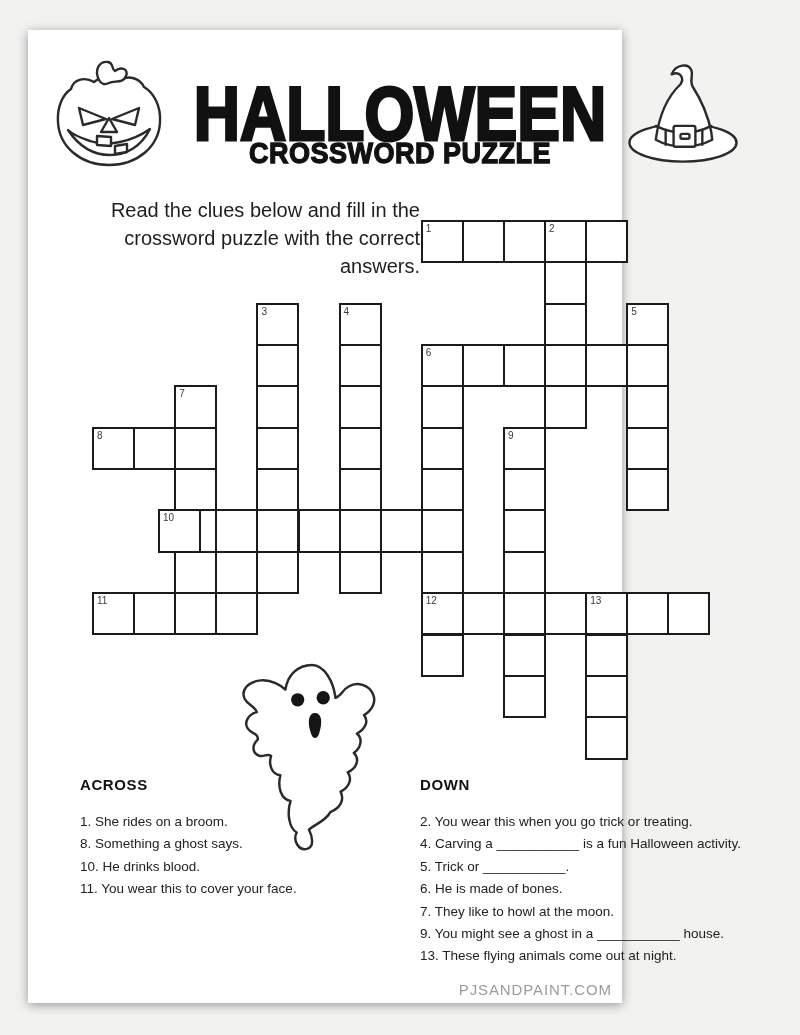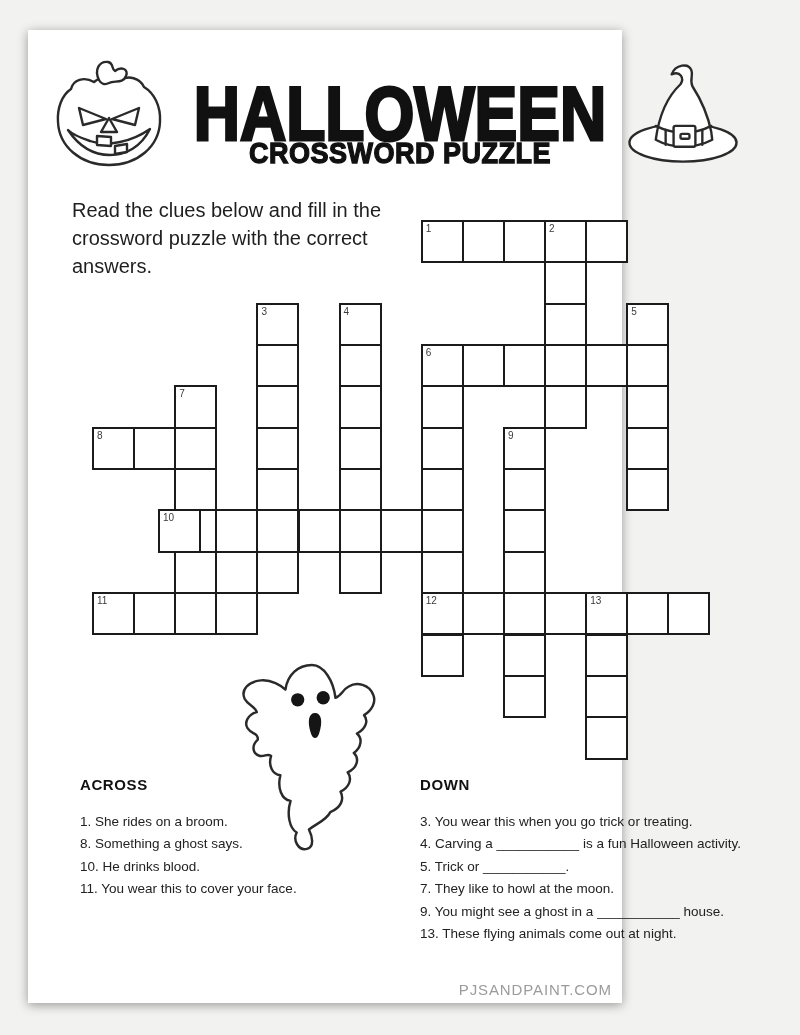--- a/index.html
+++ b/index.html
@@ -25,21 +25,21 @@
   }
   .sub-title{
     position:absolute;left:112px;top:107px;width:520px;text-align:center;
     font-size:27px;font-weight:bold;color:#111;letter-spacing:0.5px;
     -webkit-text-stroke:1.2px #111;
     transform:scaleY(1.1);transform-origin:top center;white-space:nowrap;
   }
   
   .instructions{
     position:absolute;left:44px;top:166px;width:348px;
-    text-align:left;font-size:20px;line-height:28px;color:#1e1e1e;
+    text-align:right;font-size:20px;line-height:28px;color:#1e1e1e;
   }
   
   #grid{position:absolute;left:64px;top:190px;width:620px;height:540px;}
   .cell{
     position:absolute;width:43.1px;height:43.35px;
     border:2px solid #1b1b1b;box-sizing:border-box;background:#fff;
   }
   .cellnum{
     position:absolute;left:3px;top:1px;
     font-size:10px;color:#3a3a3a;line-height:12px;
@@ -200,23 +200,24 @@
         <div class="clue">1. She rides on a broom.</div>
         <div class="clue">8. Something a ghost says.</div>
         <div class="clue">10. He drinks blood.</div>
         <div class="clue">11. You wear this to cover your face.</div>
       </div>
   </div>
 
   <div class="clues down">
     <div class="clues-heading">DOWN</div>
     <div id="down-list">
-        <div class="clue">3. You wear this when you go trick or treating.</div>
+        <div class="clue">2. You wear this when you go trick or treating.</div>
         <div class="clue">4. Carving a ___________ is a fun Halloween activity.</div>
         <div class="clue">5. Trick or ___________.</div>
+        <div class="clue">6. He is made of bones.</div>
         <div class="clue">7. They like to howl at the moon.</div>
         <div class="clue">9. You might see a ghost in a ___________ house.</div>
         <div class="clue">13. These flying animals come out at night.</div>
       </div>
   </div>
 
   <svg class="ghost-svg" viewBox="0 0 162 192">
     <path class="fw" d="M80,4 C66,4 56,14 54,28 C50,24 40,18 30,19 C18,20 10,28 14,37 C17,43 24,44 26,50 C18,52 13,60 17,66 C21,72 27,70 27,77 C21,82 21,91 29,93 C34,94 36,90 40,93 C37,102 41,111 49,112 C46,124 50,136 59,137 C55,150 58,164 65,168 C61,176 67,186 75,184 C83,182 80,171 77,165 C85,159 94,156 98,148 C108,144 112,136 108,128 C116,124 120,116 115,109 C124,105 127,96 121,90 C128,85 130,76 124,71 C132,67 136,59 131,53 C139,48 143,40 140,33 C136,23 124,20 116,25 C110,28 109,34 103,36 C101,20 92,4 80,4 Z"></path>
     <circle class="fb" cx="66" cy="38" r="6.5"></circle>
     <circle class="fb" cx="91" cy="36" r="6.5"></circle>

